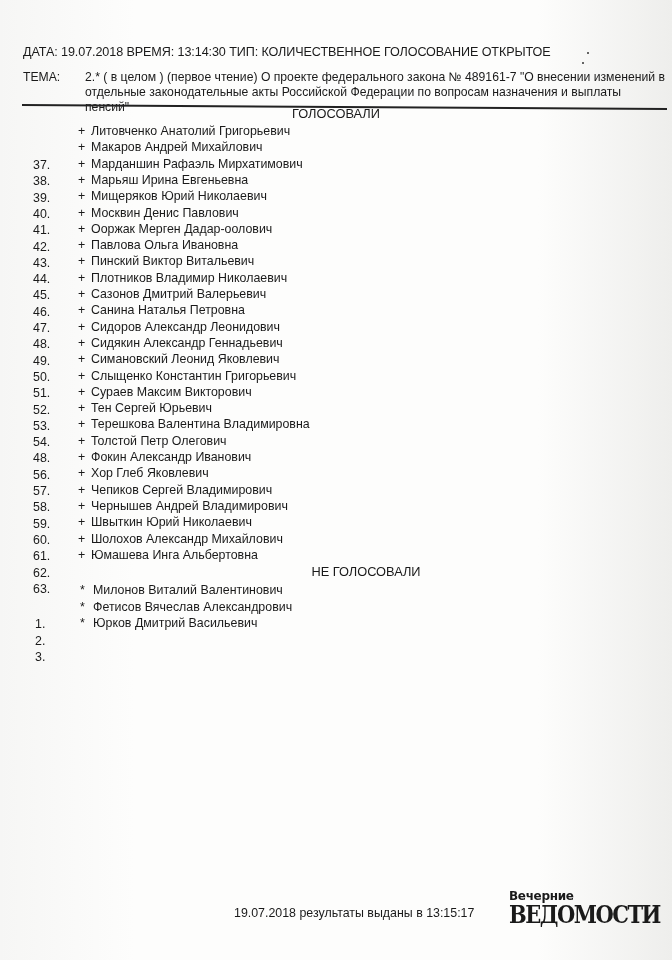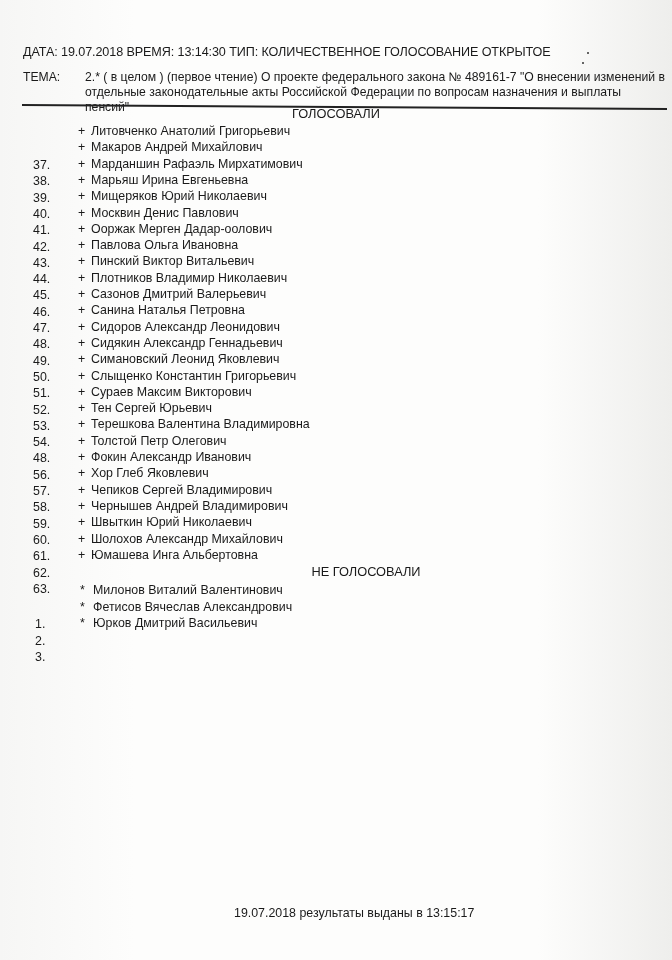--- a/index.html
+++ b/index.html
@@ -199,13 +199,17 @@
         <span class="name">Фетисов Вячеслав Александрович</span>
       </div>
       <div class="row" style="left: 35px; top: 616px;">
         <span class="num">3.</span>
         <span class="mark">*</span>
         <span class="name">Юрков Дмитрий Васильевич</span>
       </div>
     </div>
 
   <div class="footer">19.07.2018 результаты выданы в 13:15:17</div>
+  <div class="logo">
+    <div class="small">Вечерние</div>
+    <div class="big">ВЕДОМОСТИ</div>
+  </div>
 </div>
 
 </body></html>

